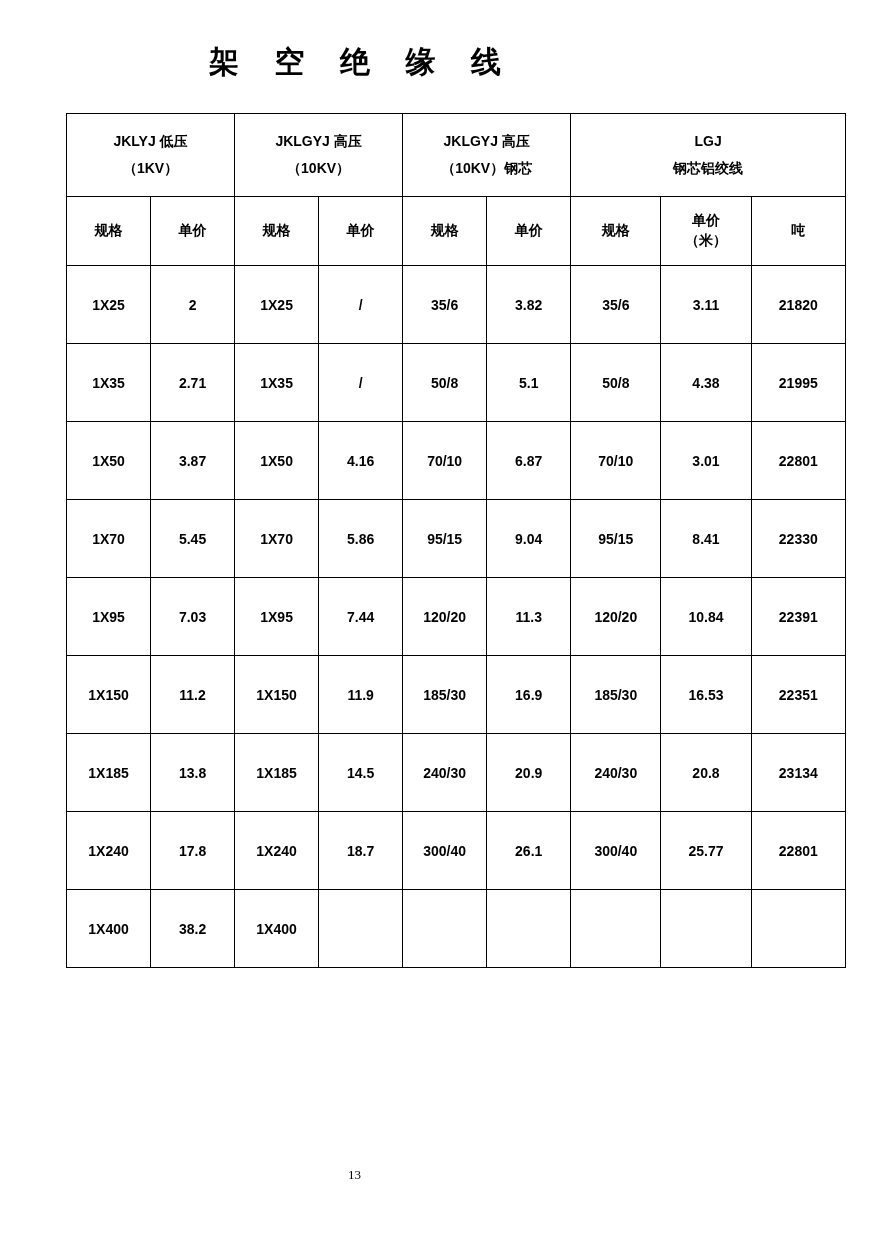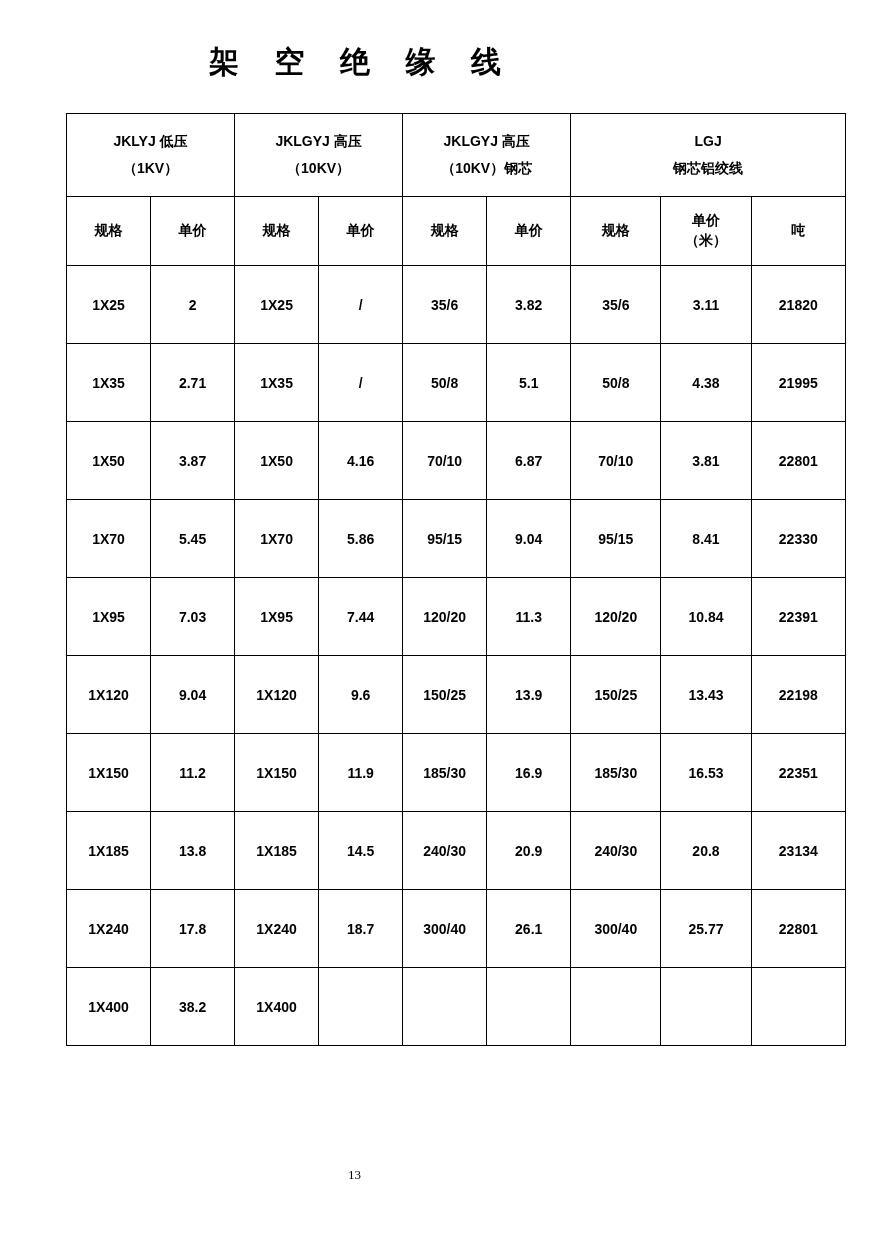--- a/index.html
+++ b/index.html
@@ -187,21 +187,21 @@
           <td>21995</td>
         </tr>
         <tr>
           <td>1X50</td>
           <td>3.87</td>
           <td>1X50</td>
           <td>4.16</td>
           <td>70/10</td>
           <td>6.87</td>
           <td>70/10</td>
-          <td>3.81</td>
+          <td>3.01</td>
           <td>22801</td>
         </tr>
         <tr>
           <td>1X70</td>
           <td>5.45</td>
           <td>1X70</td>
           <td>5.86</td>
           <td>95/15</td>
           <td>9.04</td>
           <td>95/15</td>
@@ -213,31 +213,20 @@
           <td>7.03</td>
           <td>1X95</td>
           <td>7.44</td>
           <td>120/20</td>
           <td>11.3</td>
           <td>120/20</td>
           <td>10.84</td>
           <td>22391</td>
         </tr>
         <tr>
-          <td>1X120</td>
-          <td>9.04</td>
-          <td>1X120</td>
-          <td>9.6</td>
-          <td>150/25</td>
-          <td>13.9</td>
-          <td>150/25</td>
-          <td>13.43</td>
-          <td>22198</td>
-        </tr>
-        <tr>
           <td>1X150</td>
           <td>11.2</td>
           <td>1X150</td>
           <td>11.9</td>
           <td>185/30</td>
           <td>16.9</td>
           <td>185/30</td>
           <td>16.53</td>
           <td>22351</td>
         </tr>

